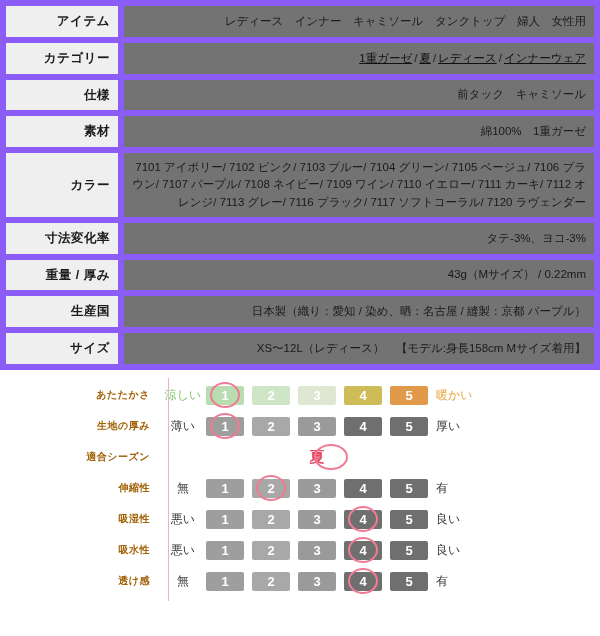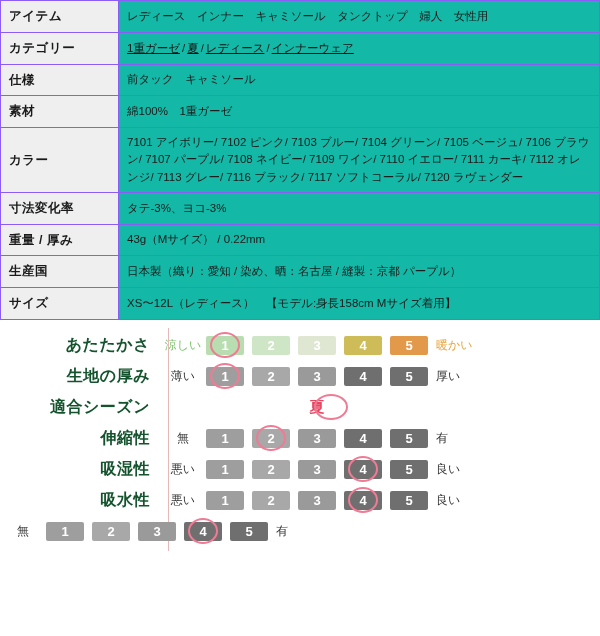--- a/index.html
+++ b/index.html
@@ -18,34 +18,35 @@
 
   
   table.spec {
     width: 600px;
     border-collapse: collapse;
     table-layout: fixed;
     font-size: 12px;
     color: #1a1a1a;
   }
   table.spec td {
-    border: 1px solid #8b5cf6;
+    border: 6px solid #8b5cf6;
     padding: 6px 8px;
     vertical-align: middle;
     line-height: 1.5;
+    text-align: right;
   }
   td.key {
     width: 118px;
     background: #efefef;
     font-weight: bold;
     font-size: 12.5px;
     letter-spacing: .5px;
   }
   td.val {
-    background: #14b8a6;
+    background: #737373;
     font-size: 11.5px;
   }
   td.val.linky a {
     color: #111;
     text-decoration: underline;
   }
   .sep { padding: 0 2px; }
 
   
   .chart {
@@ -55,23 +56,23 @@
   }
   .chart-row {
     display: flex;
     align-items: center;
     height: 31px;
   }
   .row-label {
     width: 160px;
     text-align: right;
     padding-right: 10px;
-    font-size: 16px;
-    font-weight: bold;
-    color: #14532d;
+    font-size: 10px;
+    font-weight: bold;
+    color: #a16207;
     letter-spacing: .5px;
   }
   .left-cap, .right-cap {
     width: 46px;
     font-size: 12px;
     color: #333;
   }
   .left-cap { text-align: center; }
   .right-cap { text-align: left; padding-left: 8px; }
   .left-cap.warm { color: #7ac36a; }
@@ -249,20 +250,21 @@
           <div class="scale">
             <div class="cell" style="background: rgb(158, 158, 158);">1</div>
             <div class="cell" style="background: rgb(168, 168, 168);">2</div>
             <div class="cell" style="background: rgb(154, 154, 154);">3</div>
             <div class="cell" style="background: rgb(111, 111, 111);">4<span class="marker" style="border-color: rgb(239, 123, 148);"></span></div>
             <div class="cell" style="background: rgb(111, 111, 111);">5</div>
           </div>
           <div class="right-cap">良い</div>
         </div>
         <div class="chart-row">
+          <div class="row-label">透け感</div>
           <div class="left-cap">無</div>
           <div class="scale">
             <div class="cell" style="background: rgb(158, 158, 158);">1</div>
             <div class="cell" style="background: rgb(168, 168, 168);">2</div>
             <div class="cell" style="background: rgb(154, 154, 154);">3</div>
             <div class="cell" style="background: rgb(111, 111, 111);">4<span class="marker" style="border-color: rgb(239, 123, 148);"></span></div>
             <div class="cell" style="background: rgb(111, 111, 111);">5</div>
           </div>
           <div class="right-cap">有</div>
         </div>

